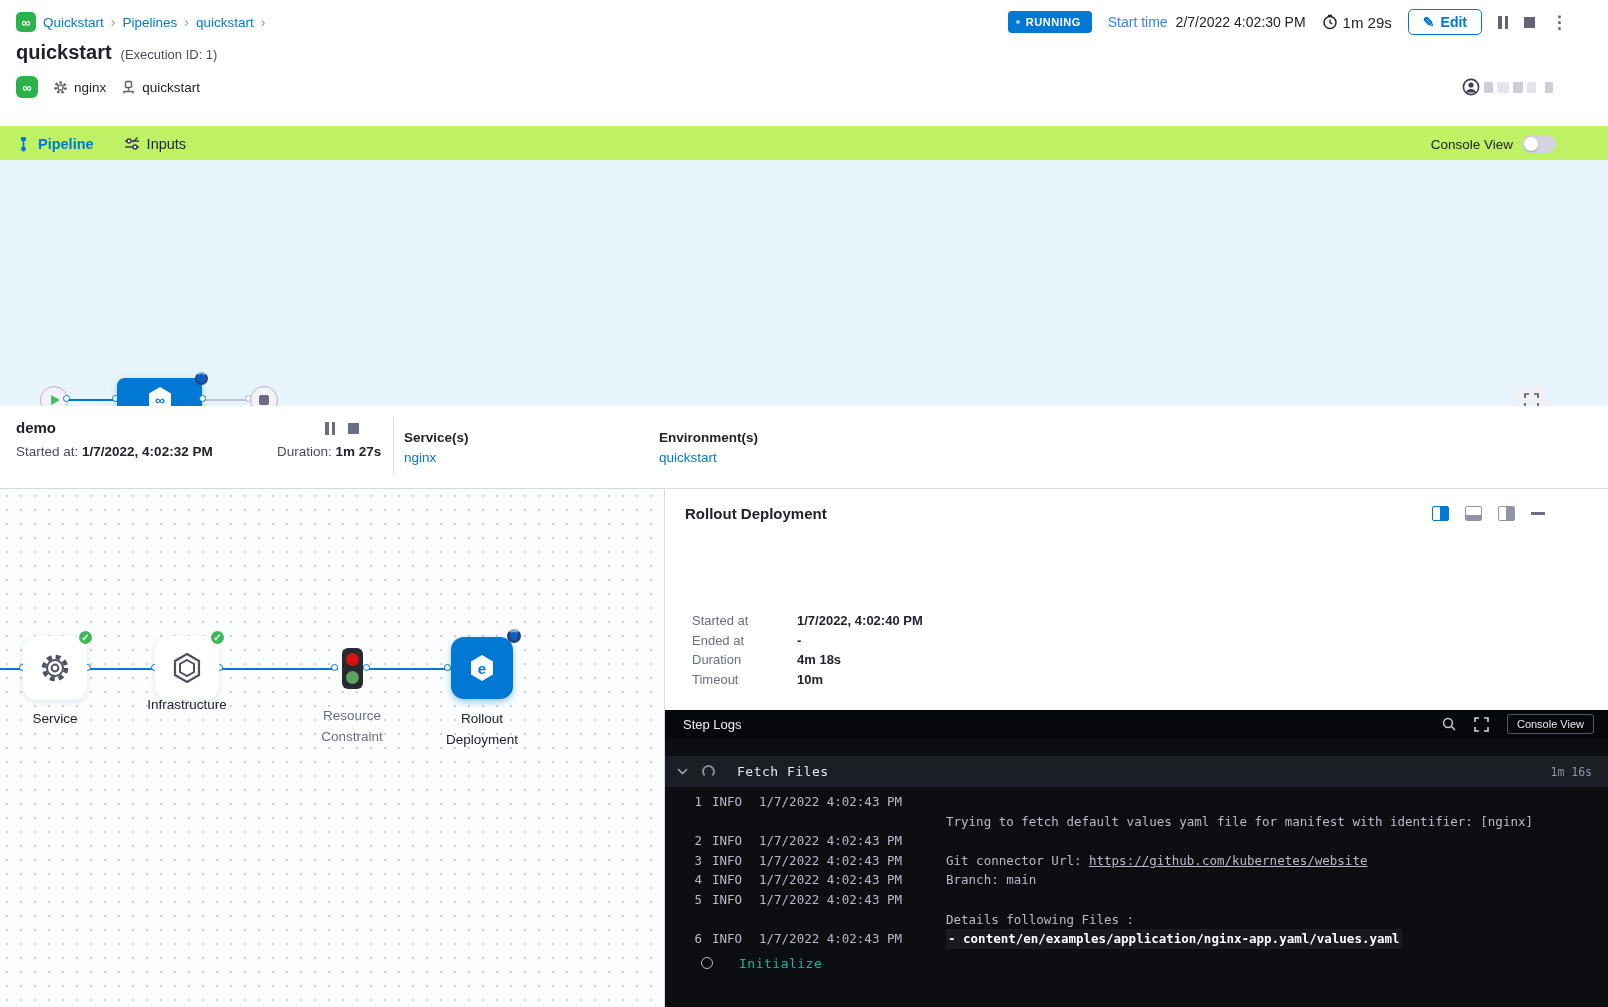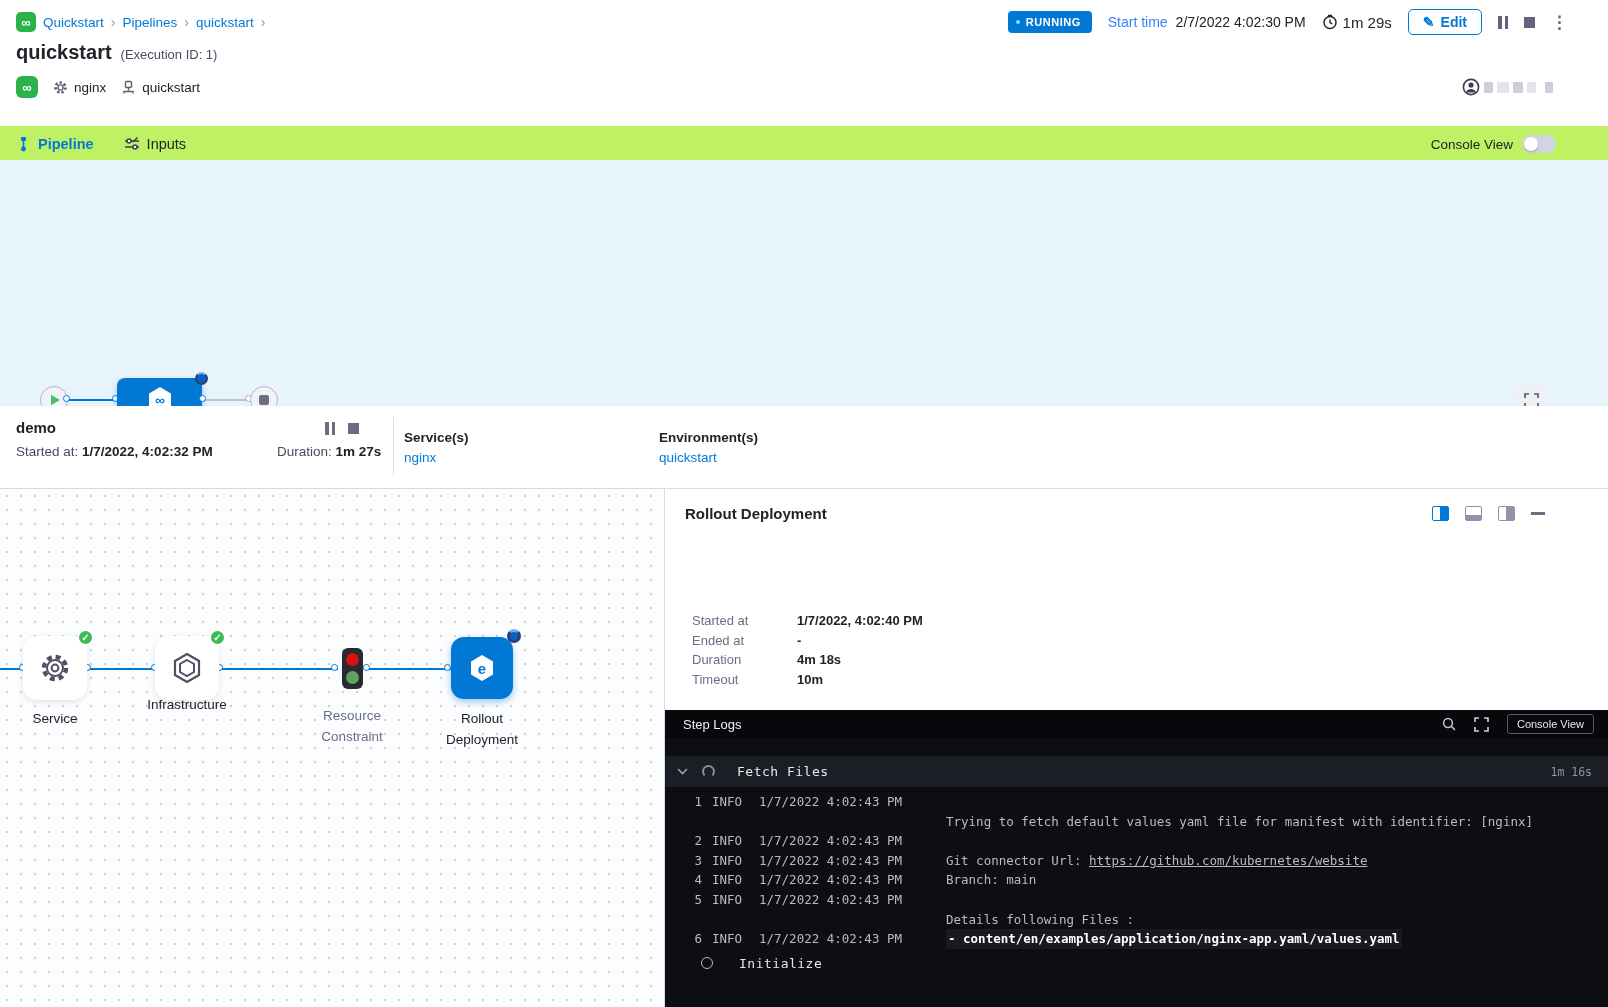--- a/index.html
+++ b/index.html
@@ -144,21 +144,21 @@
   .logs { position:absolute; top:82px; left:0; right:0; }
   .lrow { display:flex; font-size:12.5px; line-height:19.6px; color:#b9bac8; padding-left:24px; white-space:pre; }
   .lrow .n { width:13px; text-align:right; }
   .lrow .lv { width:37px; margin-left:10px; }
   .lrow .tm { width:177px; margin-left:10px; }
   .lrow .msg { margin-left:10px; }
   .lrow .msg.hl { color:#fff; font-weight:bold; background:#181a20; padding:0 2px; }
   .lrow .msg a { color:#b9bac8; text-decoration:underline; cursor:pointer; }
   .init-row { display:flex; align-items:center; margin-top:7px; padding-left:36px; }
   .init-circle { width:12px; height:12px; border-radius:50%; border:1.5px solid #b9bac6; }
-  .init-name { margin-left:26px; color:#e5e5e5; font-size:13px; letter-spacing:.5px; }
+  .init-name { margin-left:26px; color:#14b8a6; font-size:13px; letter-spacing:.5px; }
   svg { display:block; }
 </style>
 </head>
 <body>
 
 <div class="topbar">
   <div class="crumb-row">
     <div class="crumbs">
       <span class="hicon">∞</span>
       <span class="crumb-link">Quickstart</span>

